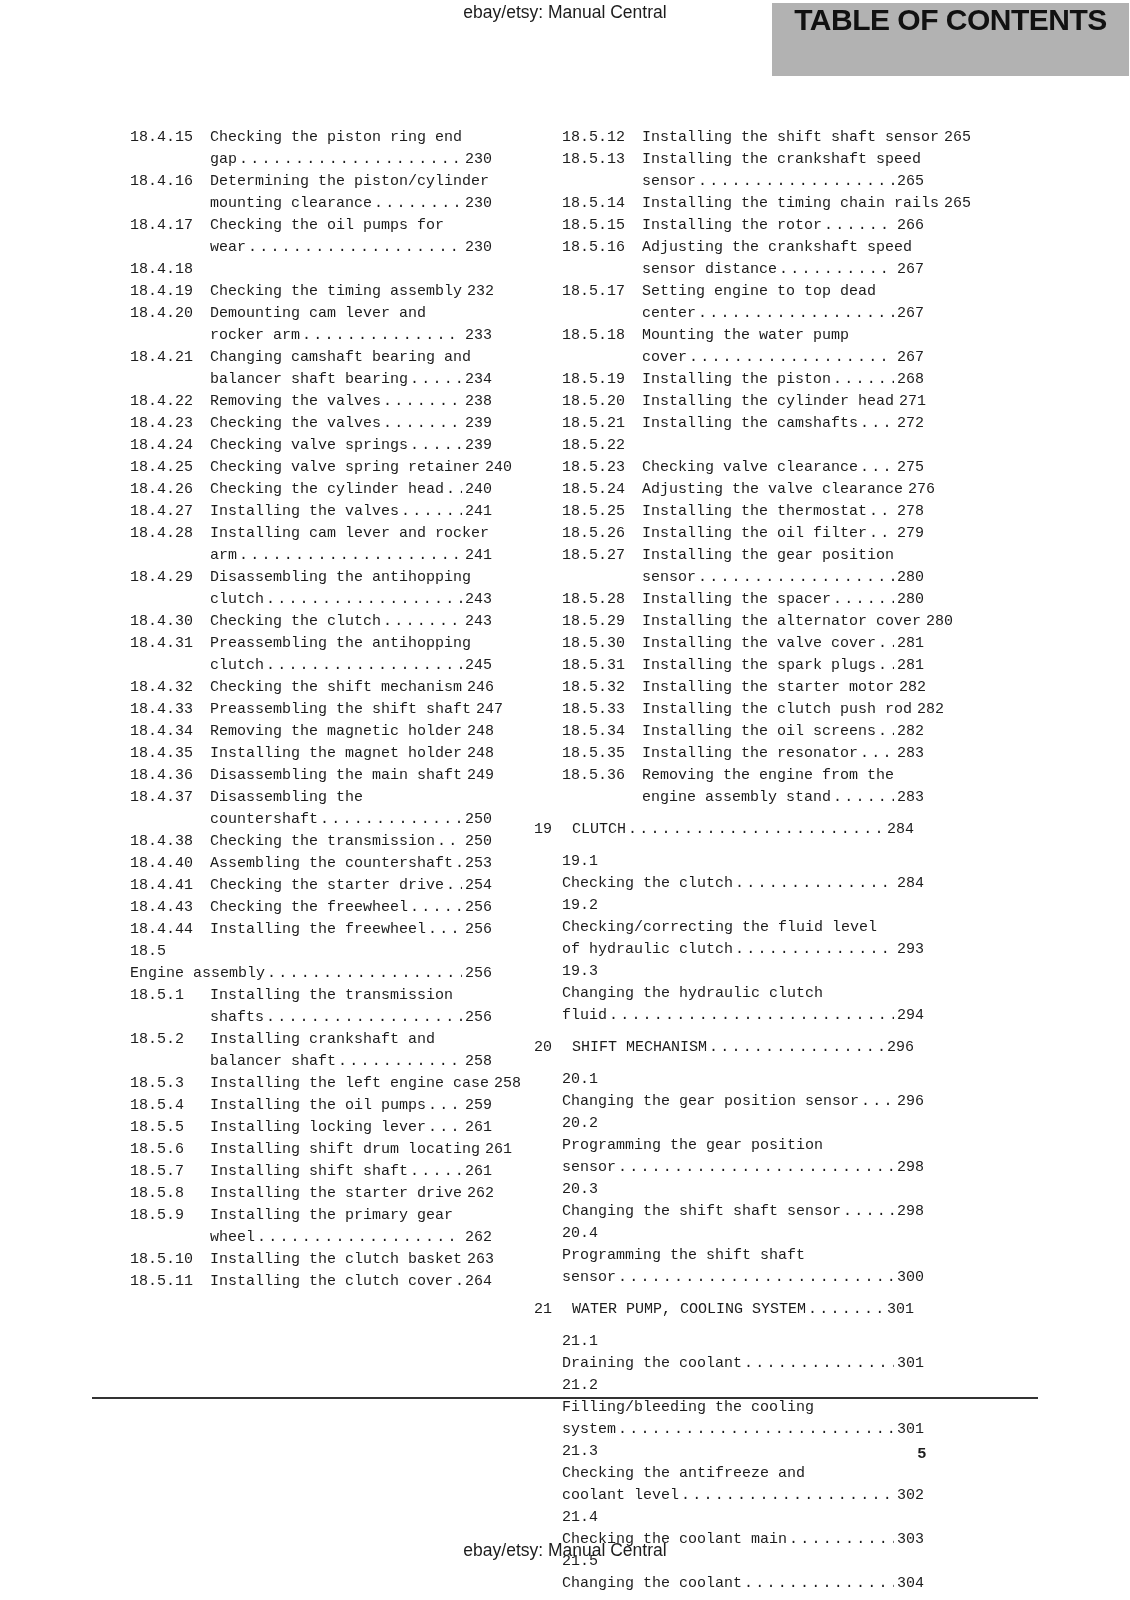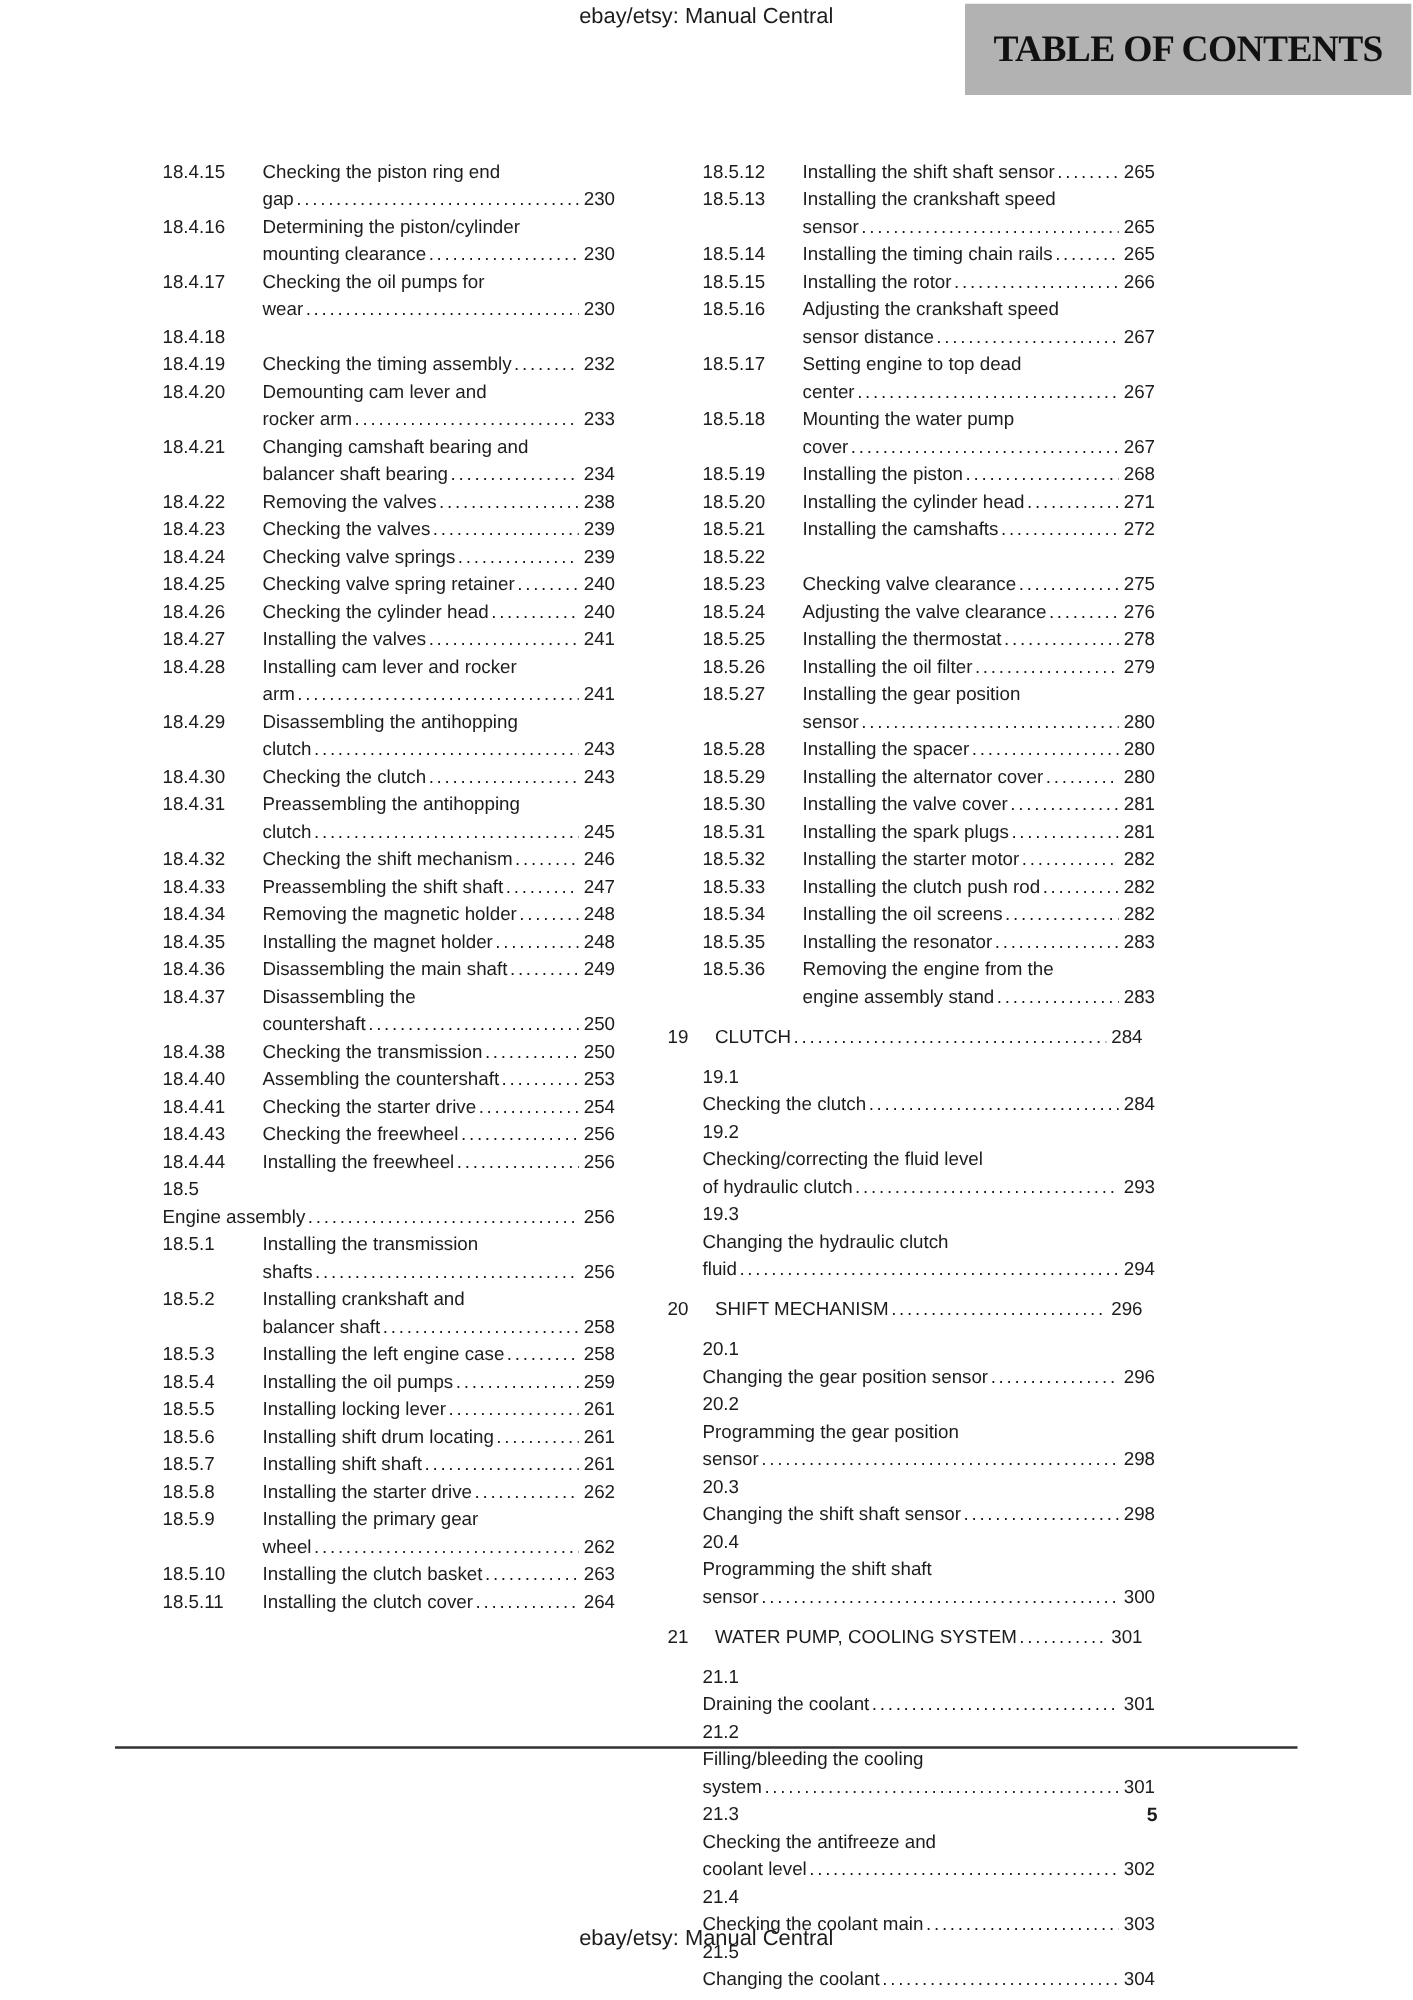--- a/index.html
+++ b/index.html
@@ -16,29 +16,29 @@
     position: absolute; top: 0; left: 0; width: 1130px;
     text-align: center; font-size: 17.5px; line-height: 24px;
   }
   .footer-watermark {
     position: absolute; top: 1538px; left: 0; width: 1130px;
     text-align: center; font-size: 17.5px; line-height: 24px;
   }
   .toc-banner {
     position: absolute; top: 3px; left: 772px; width: 357px; height: 73px;
     background: var(--banner-bg, #b2b2b2);
-    display: flex; align-items: center; justify-content: center; font-family: Liberation Serif, serif;
+    display: flex; align-items: flex-start; justify-content: center;
   }
   .toc-banner .banner-text {
     font-weight: bold; font-size: 30px; letter-spacing: -0.5px;
     color: var(--banner-text, #111111);
   }
   .columns {
     position: absolute; top: 127px; left: 92px;
-    display: flex; gap: 32px;
+    display: flex; gap: 32px; font-family: Liberation Mono, monospace;
   }
   .col { width: 400px; }
   .entry { display: flex; line-height: 22px; }
   .lvl3 { padding-left: 38px; }
   .lvl3 > .num { width: 80px; }
   .lvl2 { padding-left: 38px; flex-direction: column; }
   .lvl2 > .num { width: 56px; }
   .lvl1 { margin: 10px 10px; }
   .lvl1 > .num { width: 38px; }
   .num { flex: none; }

